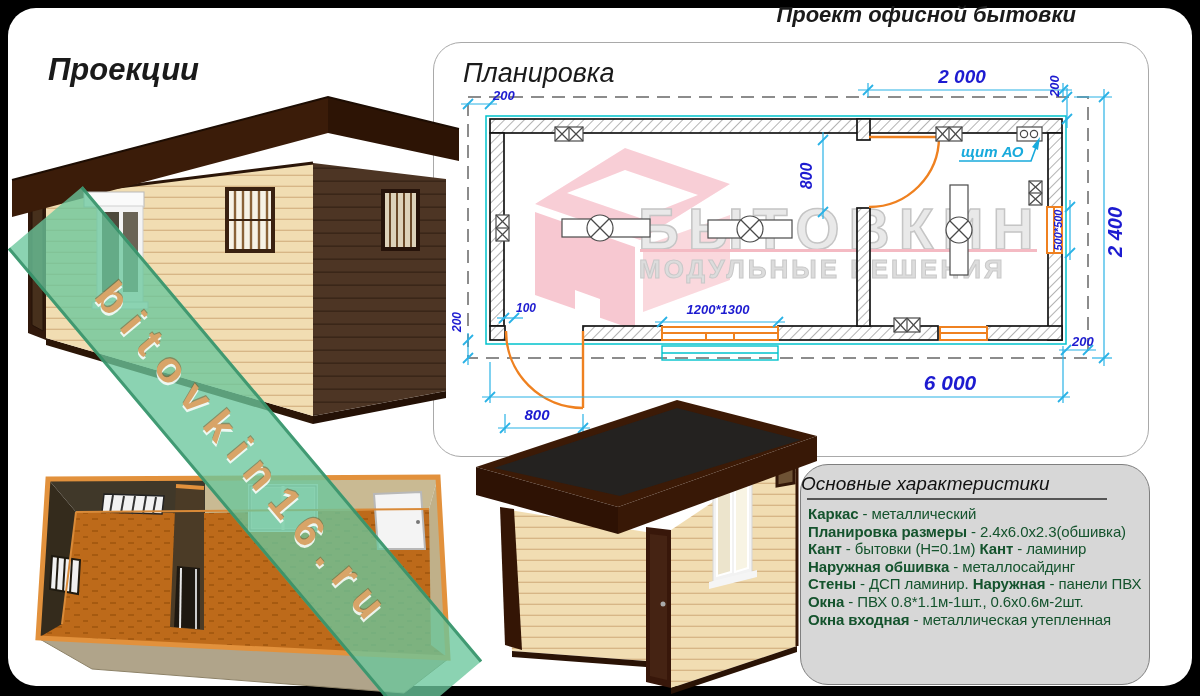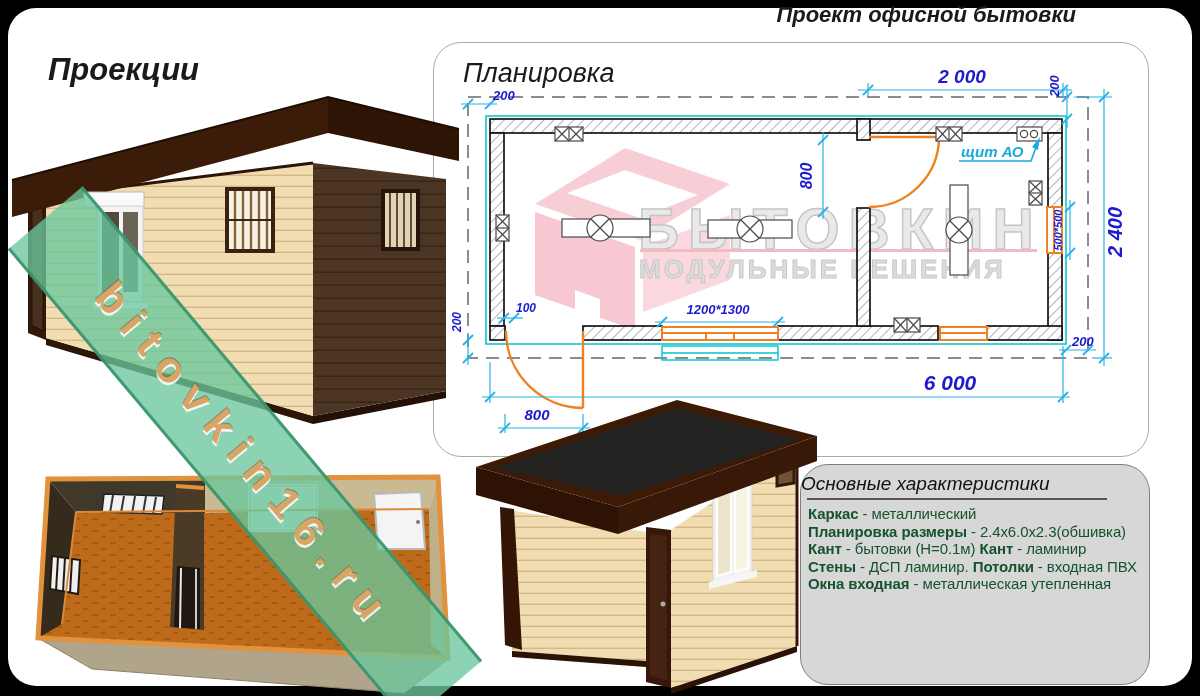--- a/index.html
+++ b/index.html
@@ -52,21 +52,23 @@
 
   <div id="plan-panel"></div>
 
   <div id="specs-panel">
     <div id="specs-heading">Основные характеристики</div>
     <hr id="specs-divider">
     <div id="specs-rows">
         <div class="spec-row"><span class="b">Каркас</span><span> - металлический</span></div>
         <div class="spec-row"><span class="b">Планировка размеры</span><span> - 2.4х6.0х2.3(обшивка)</span></div>
         <div class="spec-row"><span class="b">Кант</span><span> - бытовки (Н=0.1м) </span><span class="b">Кант</span><span> - ламинир</span></div>
-        <div class="spec-row"><span class="b">Стены</span><span> - ДСП ламинир. </span><span class="b">Потолки</span><span> - входная ПВХ</span></div>
+        <div class="spec-row"><span class="b">Наружная обшивка</span><span> - металлосайдинг</span></div>
+        <div class="spec-row"><span class="b">Стены</span><span> - ДСП ламинир. </span><span class="b">Наружная</span><span> - панели ПВХ</span></div>
+        <div class="spec-row"><span class="b">Окна</span><span> - ПВХ 0.8*1.1м-1шт., 0.6х0.6м-2шт.</span></div>
         <div class="spec-row"><span class="b">Окна входная</span><span> - металлическая утепленная</span></div>
       </div>
   </div>
 
   <div id="brand-wm">
     <svg id="brand-cube" width="235" height="200">
       <path d="M120,8 L225,44 L135,100 L30,64 Z M120,30 L193,55 L135,78 L62,53 Z" fill="#f8c9d2" fill-rule="evenodd"></path>
       <polygon points="30,72 130,107 130,190 30,155" fill="#f7c2cc"></polygon>
       <polygon points="138,106 225,75 225,140 138,172" fill="#fad4da"></polygon>
       <polygon points="70,150 95,159 95,190 70,181" fill="#ffffff"></polygon>

